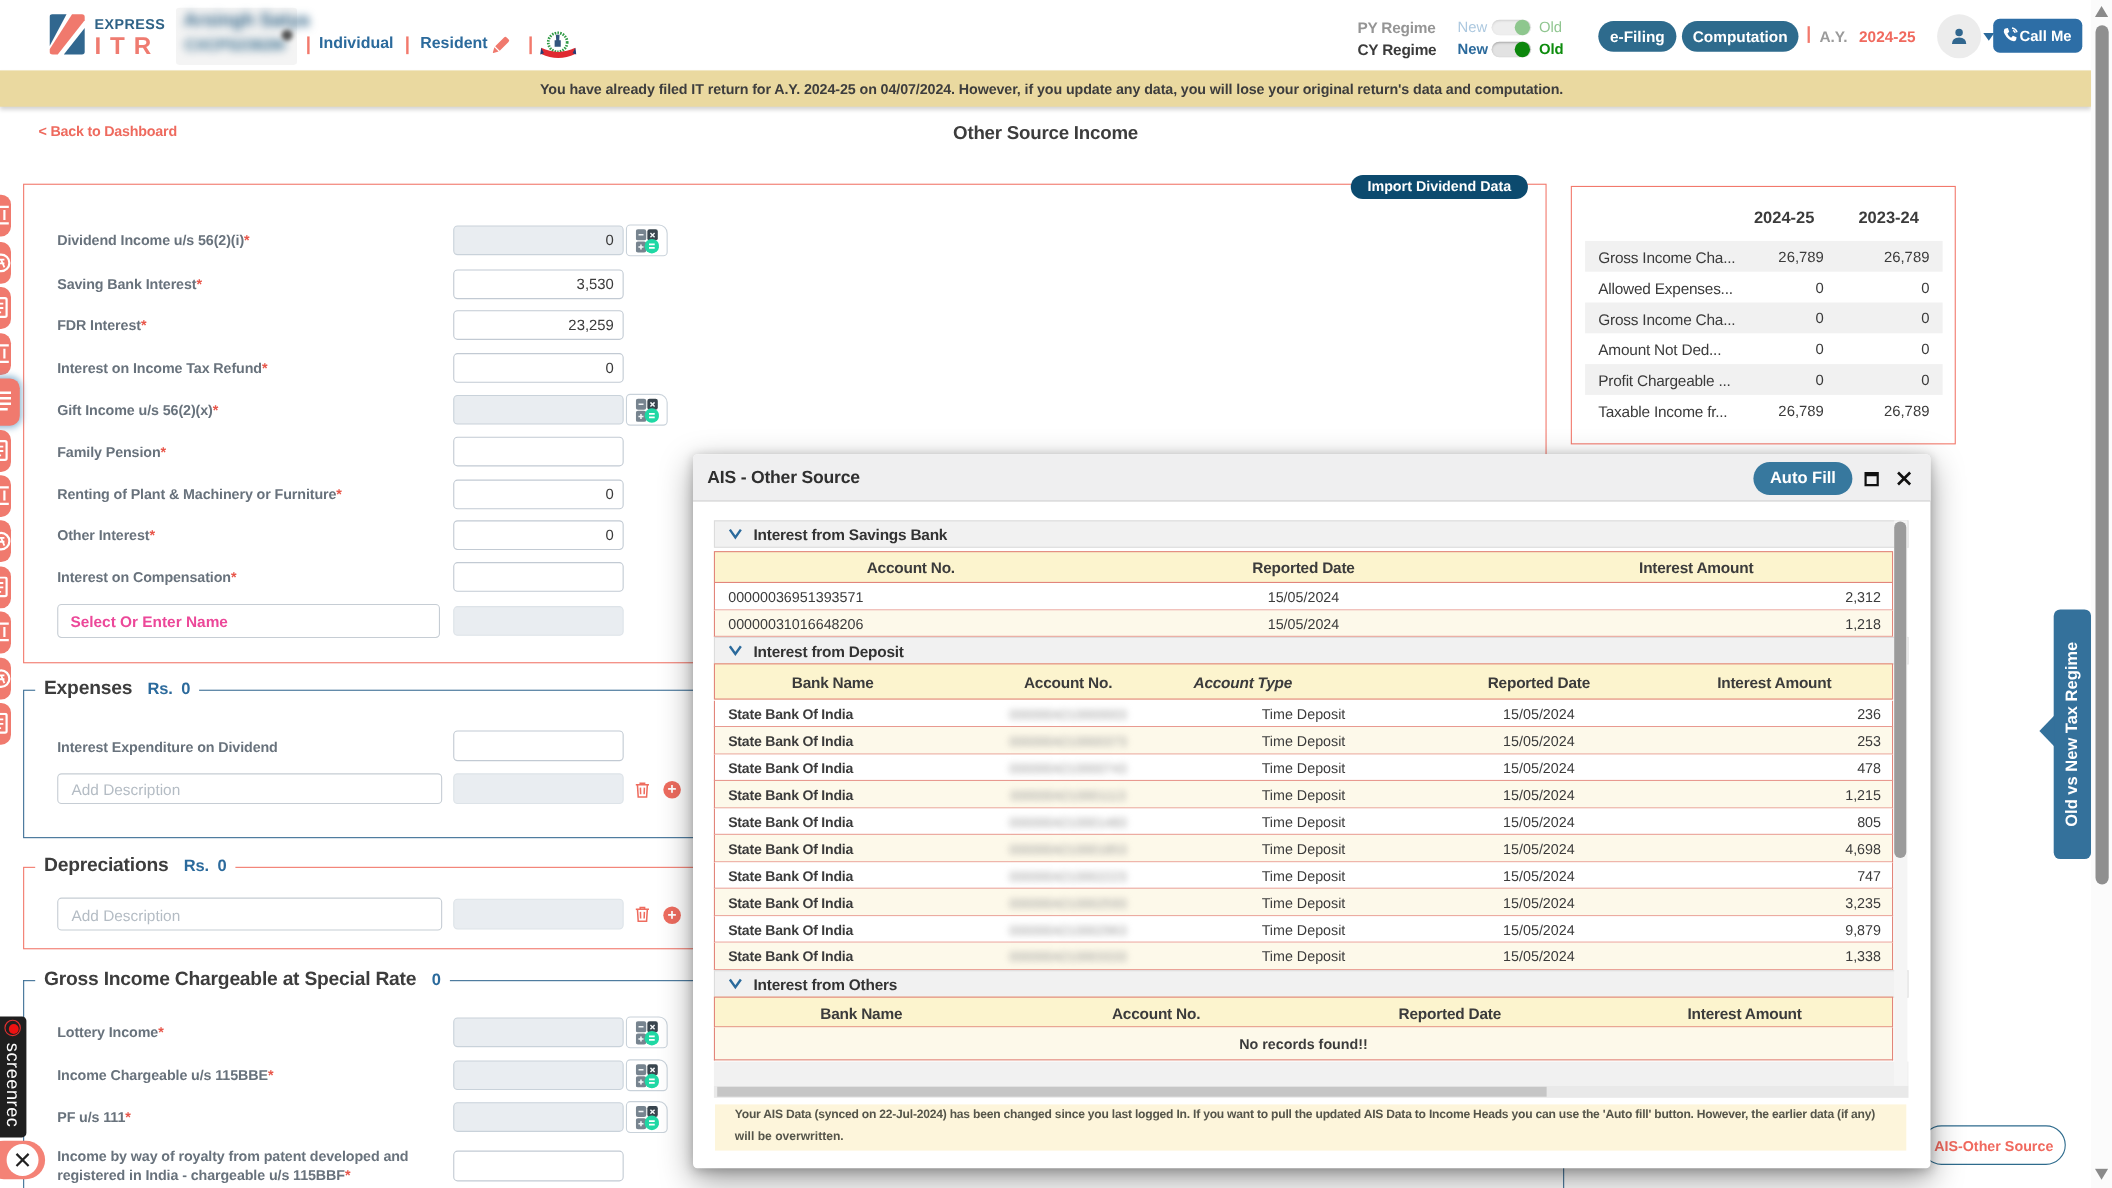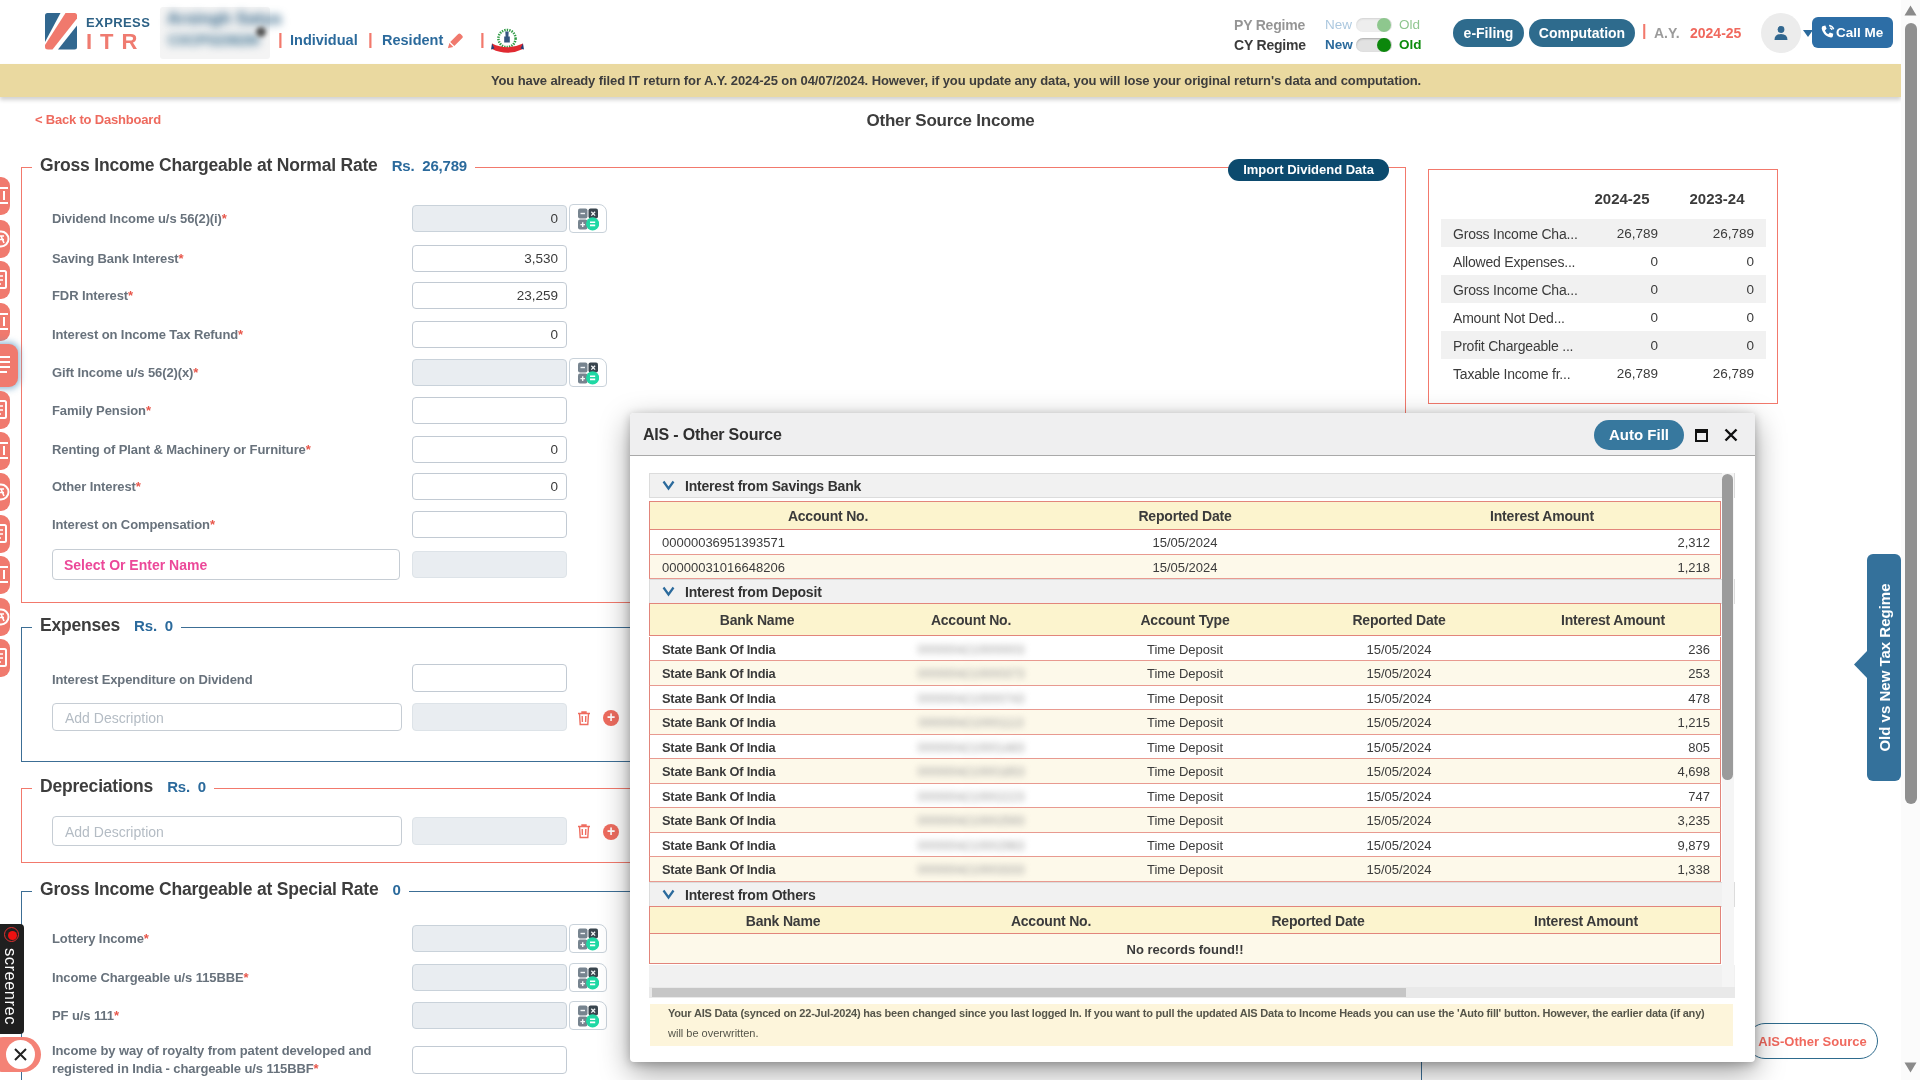--- a/index.html
+++ b/index.html
@@ -96,21 +96,20 @@
   </svg>
   <div class="abs" style="left:1836px;top:25px;font-size:13.5px;font-weight:bold;color:#fff;">Call Me</div>
 
   <div class="abs" style="left:0;top:64px;width:1901px;height:33px;background:#ead9a0;box-shadow:0 3px 4px rgba(0,0,0,0.18);"></div>
   <div class="abs" style="left:0;top:73px;width:1912px;text-align:center;font-size:13px;font-weight:bold;color:#3d3d3d;letter-spacing:-0.1px;">You have already filed IT return for A.Y. 2024-25 on 04/07/2024. However, if you update any data, you will lose your original return's data and computation.</div>
 
   <div class="abs" style="left:35px;top:112px;font-size:13px;font-weight:bold;color:#ee6a5e;letter-spacing:-0.2px;">&lt; Back to Dashboard</div>
   <div class="abs" style="left:0;top:111px;width:1901px;text-align:center;font-size:17px;font-weight:bold;color:#3d3d3d;letter-spacing:-0.2px;">Other Source Income</div>
 
   <div class="sec" style="left:21px;top:167px;width:1385px;height:436px;border-color:#f2796c;"></div>
-  <div class="sectitle" style="left:32px;top:155px;">Gross Income Chargeable at Normal Rate&nbsp;&nbsp; <span class="rs">Rs.&nbsp; 26,789</span></div>
   <div class="pill" style="left:1228px;top:159px;width:161px;height:22px;line-height:22px;font-size:13px;background:#0c4a6e;">Import Dividend Data</div>
 
   <div id="s1rows">
       <div class="lbl" style="top:211px;">Dividend Income u/s 56(2)(i)<span class="ast">*</span></div>
       <div class="inp dis" style="left:412px;top:205px;width:155px;height:27px;">0</div>
       <div class="calcbtn" style="left:569px;top:204px;">
         <svg width="21" height="24" viewBox="0 0 21 24" style="position:absolute;left:8px;top:2px;">
   <rect x="0" y="1.5" width="9.5" height="10" rx="2" fill="#77848f"></rect>
   <rect x="10.5" y="1.5" width="9.5" height="10" rx="2" fill="#39454e"></rect>
   <rect x="0" y="12.5" width="9.5" height="10" rx="2" fill="#77848f"></rect>
@@ -355,21 +354,21 @@
       <div class="abs" style="left:1085px;top:559.5px;width:200px;text-align:center;font-size:13px;color:#3b3b3b;">15/05/2024</div>
       <div class="abs" style="left:1510px;top:559.5px;width:200px;text-align:right;font-size:13px;color:#3b3b3b;">1,218</div>
       <div class="abs" style="left:649px;top:579px;width:1086px;height:25px;background:#f1f1f1;border:1px solid #dcdcdc;"></div>
   <svg class="abs" style="left:662px;top:586px;" width="13" height="11" viewBox="0 0 13 11">
         <path d="M1.5,1.5 L6.5,8.5 L11.5,1.5" fill="none" stroke="#2b6a9c" stroke-width="2.2"></path>
       </svg>
   <div class="abs" style="left:685px;top:584px;font-size:14px;font-weight:bold;color:#333;letter-spacing:-0.2px;">Interest from Deposit</div>
       <div class="abs" style="left:649px;top:603px;width:1072px;height:33px;background:#fcf4ce;border:1px solid #e2857b;"></div>
       <div class="abs" style="left:657px;top:612px;width:200px;text-align:center;font-size:14px;font-weight:bold;color:#3b3b3b;letter-spacing:-0.2px;">Bank Name</div>
       <div class="abs" style="left:871px;top:612px;width:200px;text-align:center;font-size:14px;font-weight:bold;color:#3b3b3b;letter-spacing:-0.2px;">Account No.</div>
-      <div class="abs" style="left:1085px;top:612px;width:200px;text-align:center;font-size:14px;font-weight:bold;color:#3b3b3b;letter-spacing:-0.2px;">Account Type</div>
+      <div class="abs" style="left:1085px;top:612px;width:200px;font-size:14px;font-weight:bold;color:#3b3b3b;letter-spacing:-0.2px;font-style:italic;">Account Type</div>
       <div class="abs" style="left:1299px;top:612px;width:200px;text-align:center;font-size:14px;font-weight:bold;color:#3b3b3b;letter-spacing:-0.2px;">Reported Date</div>
       <div class="abs" style="left:1513px;top:612px;width:200px;text-align:center;font-size:14px;font-weight:bold;color:#3b3b3b;letter-spacing:-0.2px;">Interest Amount</div>
       <div class="abs" style="left:649px;top:636.5px;width:1072px;height:24.5px;background:#fff;border-left:1px solid #e2857b;border-right:1px solid #e2857b;border-bottom:1px solid #e89a90;"></div>
       <div class="abs" style="left:662px;top:641.5px;font-size:12.8px;font-weight:bold;color:#3b3b3b;letter-spacing:-0.2px;">State Bank Of India</div>
       <div class="abs" style="left:881px;top:642.5px;width:180px;text-align:center;font-size:12px;color:#9a9a9a;filter:blur(3px);">0000004210000003</div>
       <div class="abs" style="left:1085px;top:641.5px;width:200px;text-align:center;font-size:13px;color:#3b3b3b;">Time Deposit</div>
       <div class="abs" style="left:1299px;top:641.5px;width:200px;text-align:center;font-size:13px;color:#3b3b3b;">15/05/2024</div>
       <div class="abs" style="left:1510px;top:641.5px;width:200px;text-align:right;font-size:13px;color:#3b3b3b;">236</div>
       <div class="abs" style="left:649px;top:661px;width:1072px;height:24.5px;background:#fdf9ea;border-left:1px solid #e2857b;border-right:1px solid #e2857b;border-bottom:1px solid #e89a90;"></div>
       <div class="abs" style="left:662px;top:666px;font-size:12.8px;font-weight:bold;color:#3b3b3b;letter-spacing:-0.2px;">State Bank Of India</div>
@@ -439,21 +438,21 @@
       <div class="abs" style="left:649px;top:942px;width:1072px;text-align:center;font-size:13px;font-weight:bold;color:#3b3b3b;">No records found!!</div>
       <div class="abs" style="left:649px;top:965px;width:1086px;height:22px;background:#f1f1f1;"></div>
       <div class="abs" style="left:649px;top:987px;width:1086px;height:11px;background:#e9e9e9;"></div>
       <div class="abs" style="left:652px;top:988px;width:754px;height:9px;background:#c6c6c6;"></div>
       <div class="abs" style="left:1722px;top:473px;width:12px;height:514px;background:#f5f5f5;"></div>
       <div class="abs" style="left:1722px;top:474px;width:11px;height:306px;background:#9b9b9b;border-radius:6px;"></div>
     </div>
 
   <div class="abs" style="left:650px;top:1004px;width:1083px;height:42px;background:#fdf5db;"></div>
   <div class="abs" style="left:668px;top:1007px;width:1070px;font-size:11px;font-weight:bold;color:#55554a;letter-spacing:-0.2px;white-space:nowrap;">Your AIS Data (synced on 22-Jul-2024) has been changed since you last logged In. If you want to pull the updated AIS Data to Income Heads you can use the 'Auto fill' button. However, the earlier data (if any)</div>
-  <div class="abs" style="left:668px;top:1027px;font-size:11px;font-weight:normal;color:#55554a;">will be overwritten.</div>
+  <div class="abs" style="left:668px;top:1027px;font-size:11px;font-weight:bold;color:#55554a;">will be overwritten.</div>
 
   <div class="abs" style="left:1867px;top:554px;width:34px;height:227px;background:#34719b;border-radius:6px;"></div>
   <svg class="abs" style="left:1853px;top:650px;" width="15" height="29" viewBox="0 0 15 29">
     <path d="M15,0 L15,29 L1,14.5 Z" fill="#34719b"></path>
   </svg>
   <div class="abs" style="left:1867px;top:554px;width:34px;height:227px;display:flex;align-items:center;justify-content:center;">
     <span style="transform:rotate(-90deg);white-space:nowrap;color:#fff;font-size:15px;font-weight:bold;">Old vs New Tax Regime</span>
   </div>
 
   <div class="abs" style="left:1901px;top:0;width:19px;height:1080px;background:#fbfbfb;"></div>

